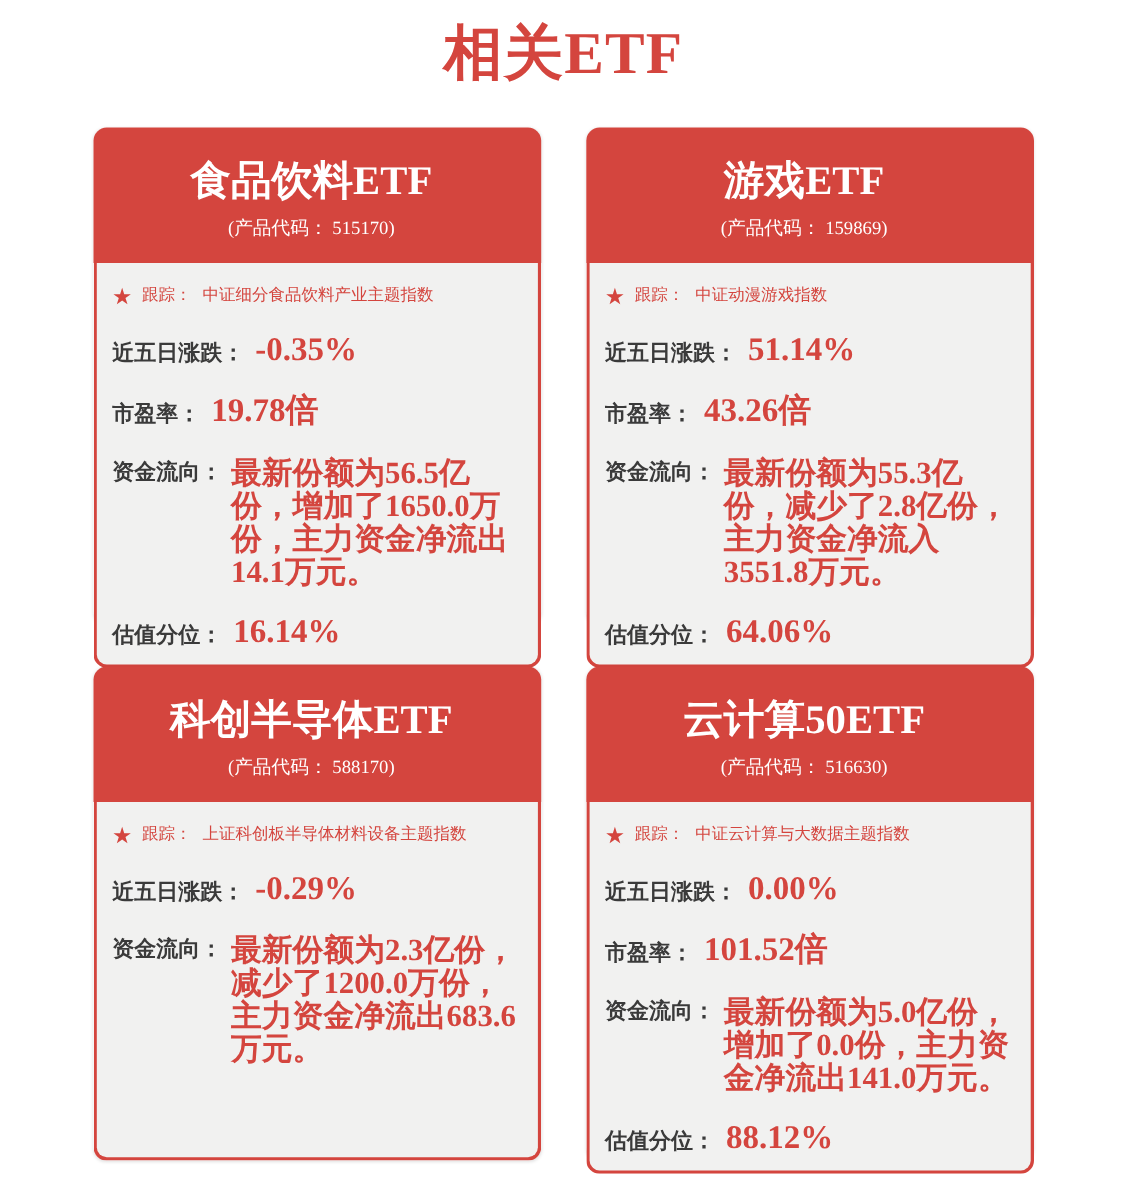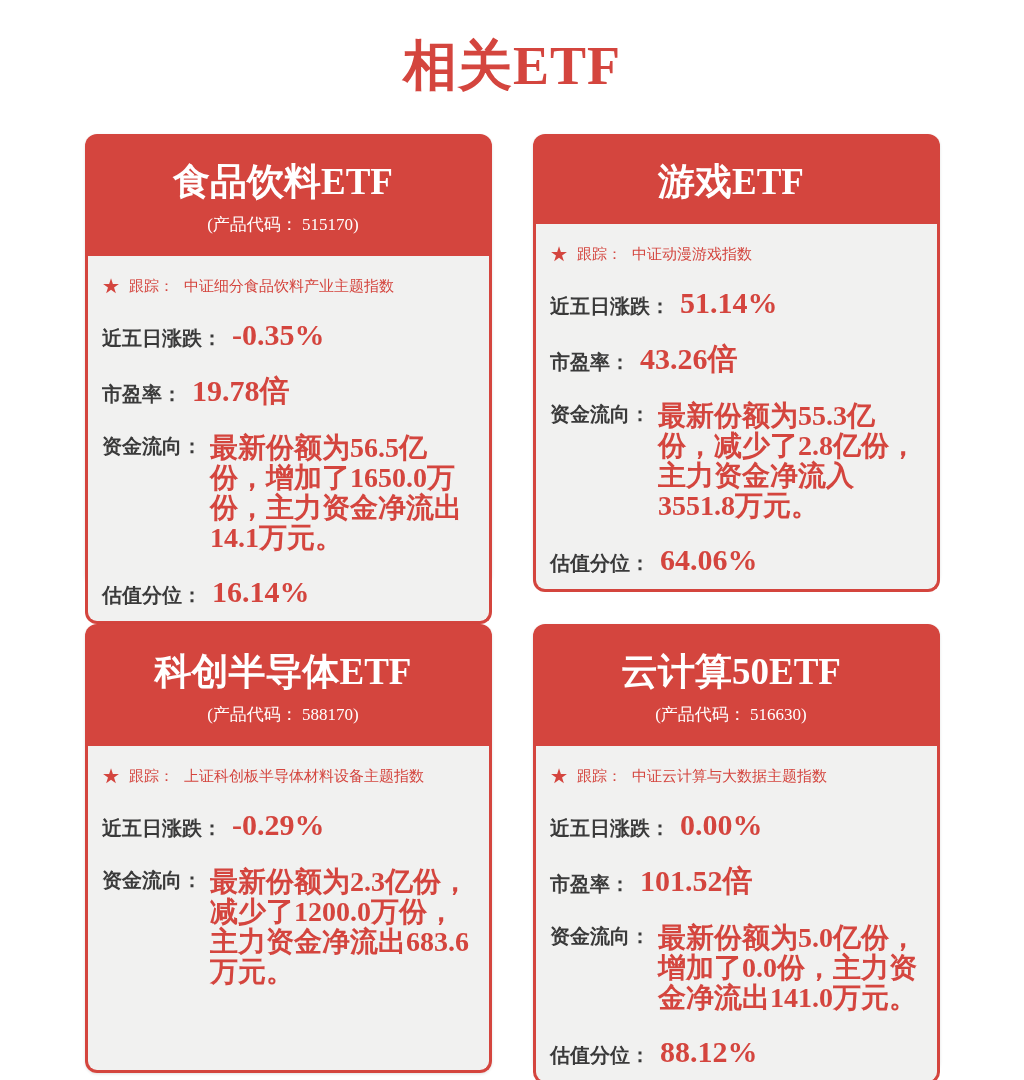--- a/index.html
+++ b/index.html
@@ -7,21 +7,21 @@
   body {
     width: 1024px; height: 1080px;
     font-family: "Liberation Sans", sans-serif;
     overflow: hidden;
     position: relative;
   }
   .serif { font-family: "Liberation Serif", serif; }
 
   
   .page-title {
-    padding-top: 33px;
+    padding-top: 16px;
     text-align: center;
     font-size: 54px;
     line-height: 64px;
     font-weight: bold;
     color: #D4453E;
     letter-spacing: 1px;
   }
   .page-title .en { font-family: "Liberation Serif", serif; }
 
   
@@ -132,20 +132,21 @@
       </div>
       <div class="metric">
         <span class="m-label">估值分位：</span><span class="m-value serif">16.14%</span>
       </div>
     </div>
   </section>
 
   <section class="card">
     <header class="card-header">
       <h2 class="card-title"><span class="zh">游戏</span><span class="en">ETF</span></h2>
+      <div class="card-code serif">(产品代码： 159869)</div>
     </header>
     <div class="card-body">
       <div class="track-row">
         <span class="star">★</span>
         <span class="track-label">跟踪：</span>
         <span class="track-index">中证动漫游戏指数</span>
       </div>
       <div class="metric">
         <span class="m-label">近五日涨跌：</span><span class="m-value serif">51.14%</span>
       </div>

